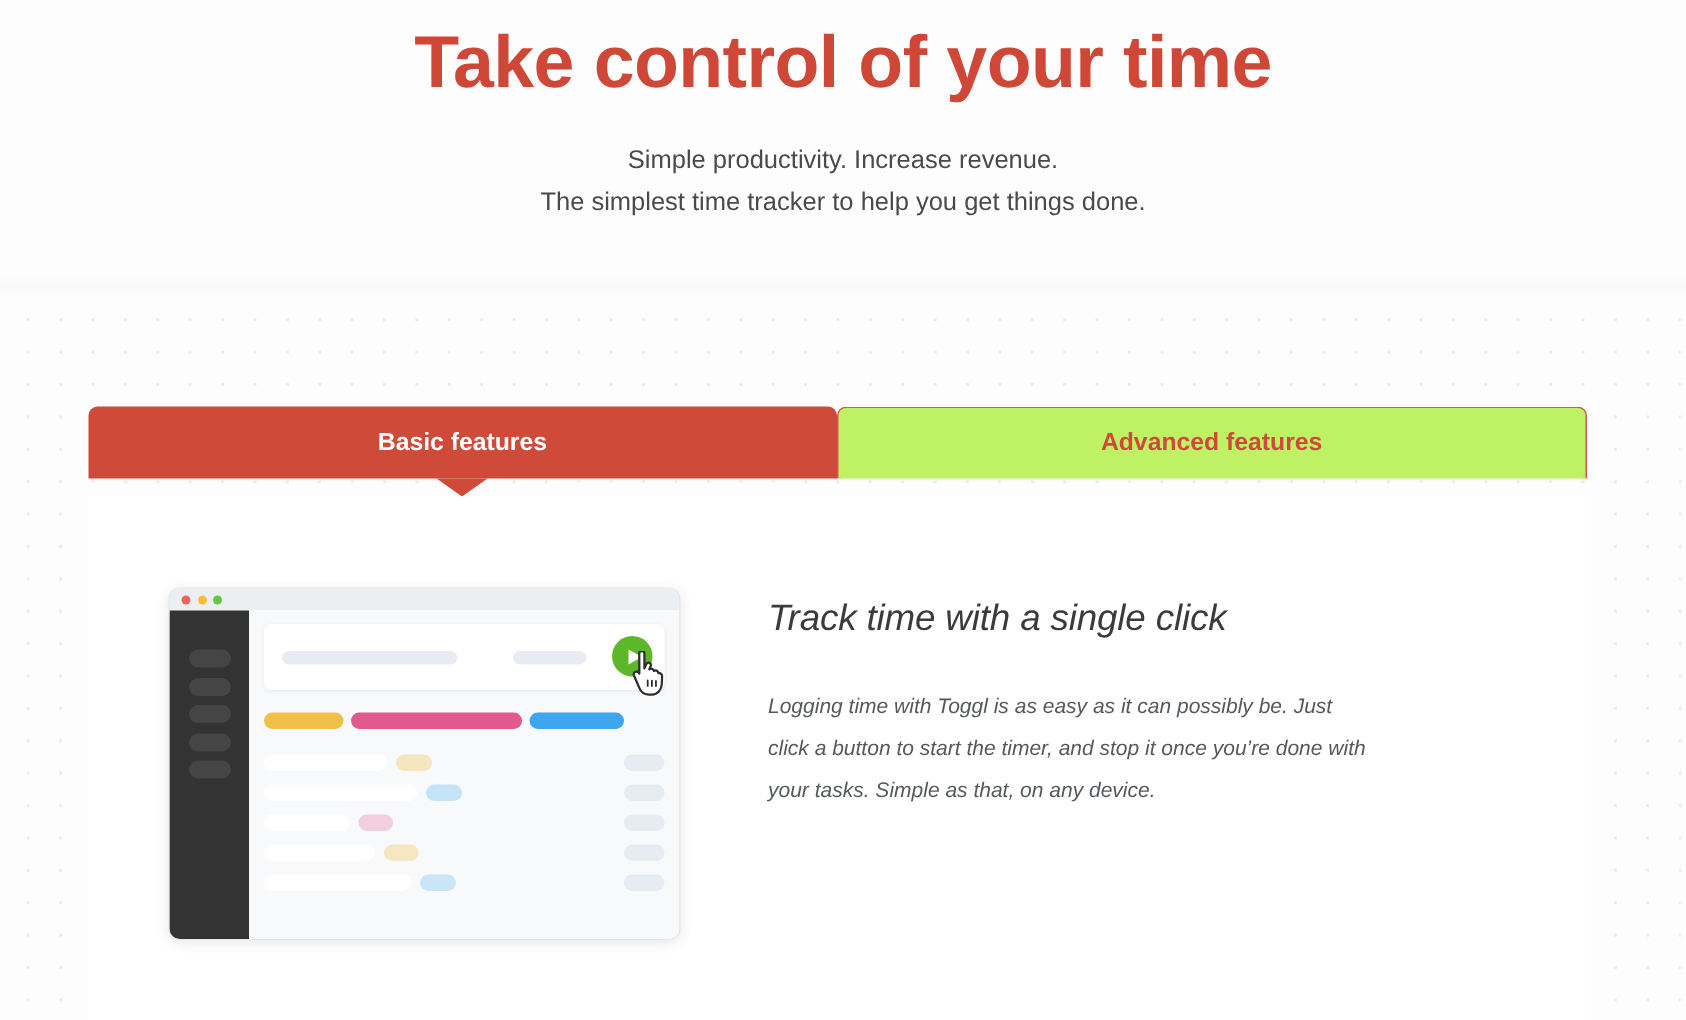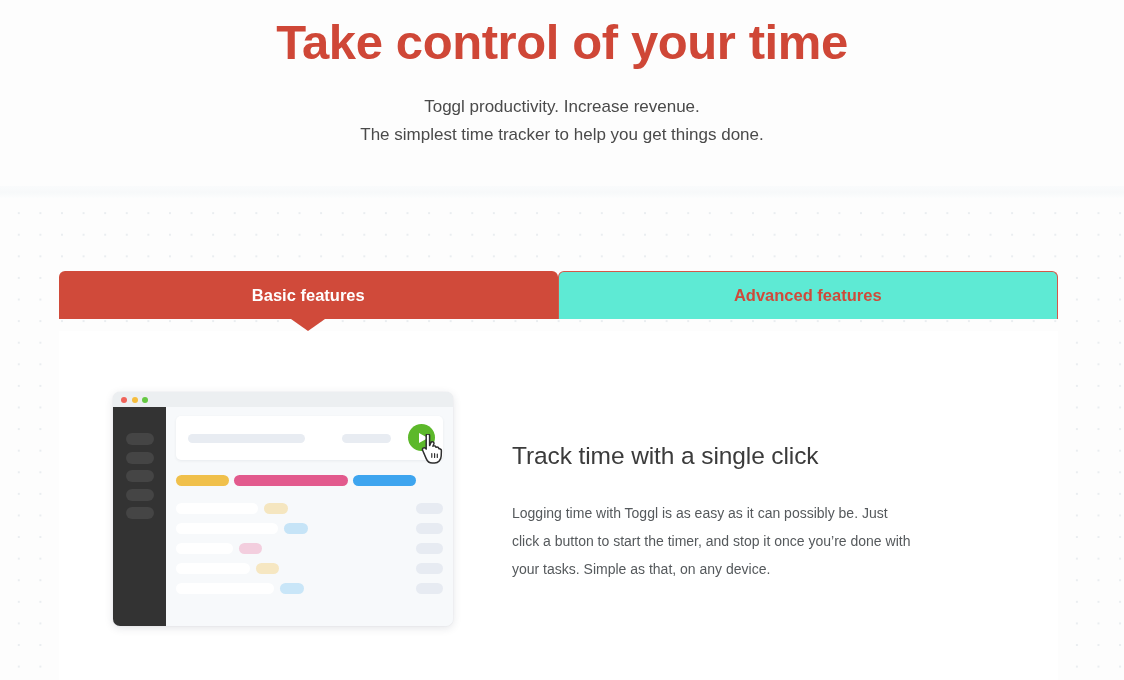--- a/index.html
+++ b/index.html
@@ -107,39 +107,40 @@
     position: absolute;
     left: 50%;
     bottom: -12px;
     transform: translateX(-50%);
     width: 0; height: 0;
     border-left: 17px solid transparent;
     border-right: 17px solid transparent;
     border-top: 12px solid #d04a3a;
   }
   .tab.inactive {
-    background: #5eead4;
+    background: #bef264;
     color: #ce4b3b;
     border: 1px solid #d3584a;
     border-bottom: none;
     border-radius: 6px 6px 0 0;
   }
 
   .panel {
     width: 999px;
     min-height: 349px;
     background: #ffffff;
     padding: 0;
     position: relative;
   }
 
   .panel-row {
     display: flex;
-    align-items: center;
+    align-items: flex-start;
     padding: 61px 0 0 54px;
+    font-style: italic;
   }
 
   
   .mockup {
     width: 340px;
     height: 234px;
     position: relative;
     flex: 0 0 340px;
     border-radius: 7px;
     overflow: hidden;
@@ -274,21 +275,21 @@
 
 <div class="page">
 
   <div class="dot-layer"></div>
   <div class="hero-wash"></div>
   <div class="band-wash"></div>
 
   <div class="hero">
     <h1 class="hero-title">Take control of your time</h1>
     <div class="hero-sub">
-      <span class="ln">Toggl productivity. Increase revenue.</span>
+      <span class="ln">Simple productivity. Increase revenue.</span>
       <span class="ln">The simplest time tracker to help you get things done.</span>
     </div>
   </div>
 
   <div class="feature-block">
 
     <div class="tabs">
       <div class="tab active">
         <span>Basic features</span>
       </div>

